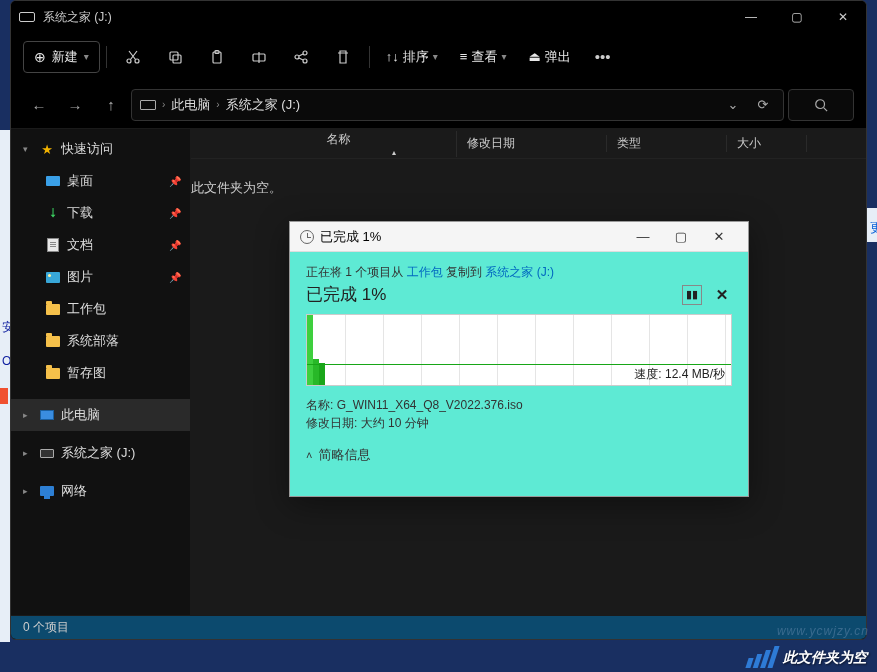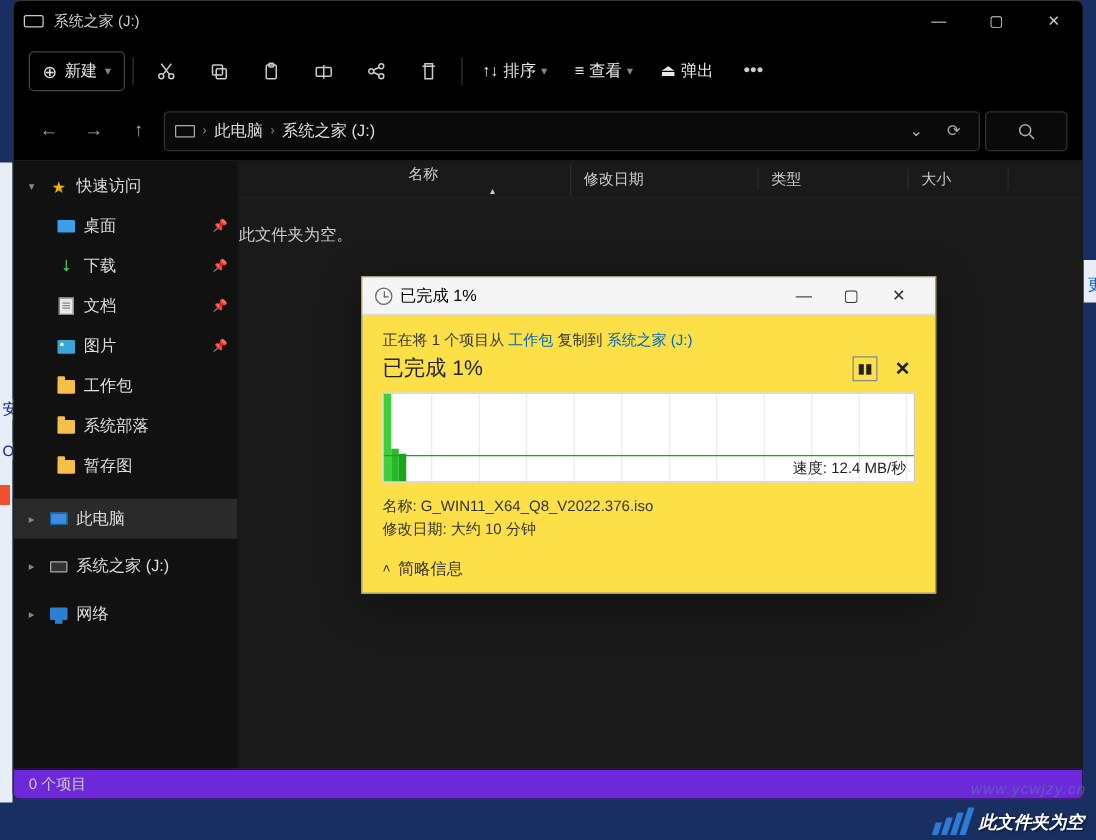--- a/index.html
+++ b/index.html
@@ -48,31 +48,31 @@
 .content { flex: 1; background: #1a1a1a; display: flex; flex-direction: column; }
 .col-headers { height: 30px; display: flex; align-items: center; padding-left: 20px; border-bottom: 1px solid #222; font-size: 12px; color: #ccc; }
 .col-headers .col { border-right: 1px solid #2a2a2a; padding-left: 10px; flex-direction: column; }
 .col-headers .col.name { width: 246px; display: flex; align-items: center; }
 .col-headers .col.name .sort { margin-left: auto; margin-right: 60px; font-size: 8px; }
 .col-headers .col.date { width: 150px; }
 .col-headers .col.type { width: 120px; }
 .col-headers .col.size { width: 80px; }
 .empty { text-align: left; font-size: 13px; color: #ccc; margin-top: 20px; }
 
-.statusbar { height: 24px; background: #6d28d9; display: flex; align-items: center; padding-left: 12px; font-size: 12px; color: #ccc; border-top: 1px solid #1a1a1a; }
-
-
-.dialog { position: absolute; left: 289px; top: 221px; width: 460px; background: #fde047; border: 1px solid #999; box-shadow: 0 8px 30px rgba(0,0,0,.4); color: #000; font-size: 13px; }
+.statusbar { height: 24px; background: #0c4a6e; display: flex; align-items: center; padding-left: 12px; font-size: 12px; color: #ccc; border-top: 1px solid #1a1a1a; }
+
+
+.dialog { position: absolute; left: 289px; top: 221px; width: 460px; background: #5eead4; border: 1px solid #999; box-shadow: 0 8px 30px rgba(0,0,0,.4); color: #000; font-size: 13px; }
 .dlg-title { height: 30px; display: flex; align-items: center; padding: 0 10px; background: #f5f5f5; border-bottom: 1px solid #ddd; }
 .dlg-title .clock { width: 14px; height: 14px; border: 1px solid #666; border-radius: 50%; margin-right: 6px; position: relative; }
 .dlg-title .clock::before { content: ""; position: absolute; left: 6px; top: 2px; width: 1px; height: 5px; background: #666; }
 .dlg-title .clock::after { content: ""; position: absolute; left: 6px; top: 6px; width: 4px; height: 1px; background: #666; }
 .dlg-title .t { flex: 1; }
 .dlg-title .tbtn { width: 38px; height: 28px; display: flex; align-items: center; justify-content: center; font-size: 13px; color: #333; }
-.dlg-body { padding: 12px 16px 10px; }
+.dlg-body { padding: 12px 16px 32px; }
 .dlg-line { font-size: 12px; color: #333; }
 .dlg-line a { color: #0067c0; text-decoration: none; }
 .dlg-heading { font-size: 17px; color: #222; margin-top: 2px; display: flex; align-items: center; }
 .dlg-heading .hctrl { margin-left: auto; display: flex; gap: 10px; }
 .hctrl .pause { width: 20px; height: 20px; border: 1px solid #888; display: flex; align-items: center; justify-content: center; font-size: 11px; }
 .hctrl .stop { width: 20px; height: 20px; display: flex; align-items: center; justify-content: center; font-size: 15px; font-weight: bold; }
 
 .chart { margin-top: 8px; border: 1px solid #ccc; height: 72px; position: relative; background: #fff; }
 .chart .grid { position: absolute; inset: 0; background-image: linear-gradient(to right, #e5e5e5 1px, transparent 1px); background-size: 38px 100%; }
 .chart .baseline { position: absolute; left: 0; right: 0; top: 49px; border-top: 1px solid #17a617; }

